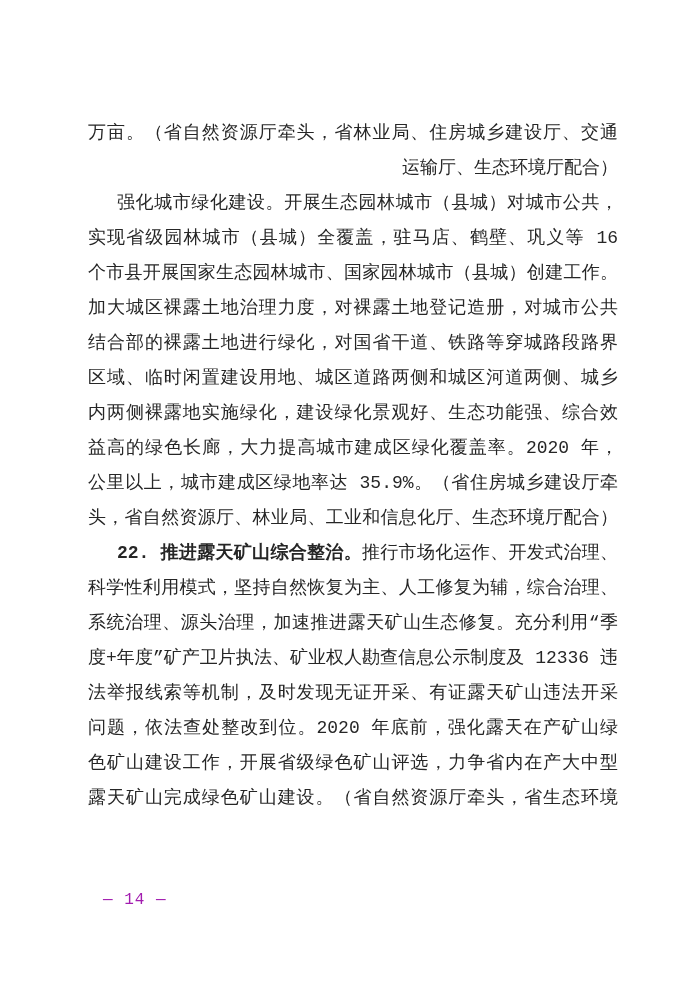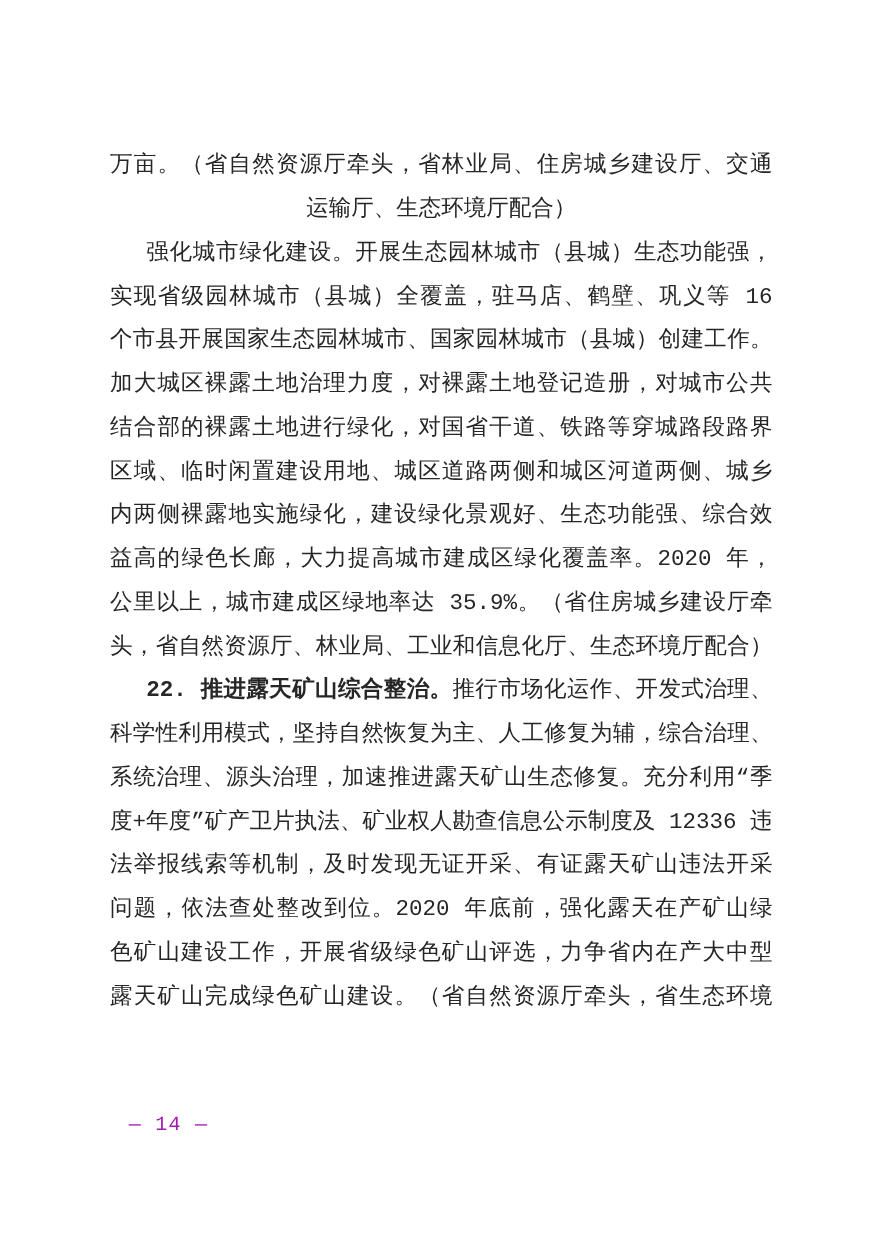--- a/index.html
+++ b/index.html
@@ -17,21 +17,21 @@
     left: 88px;
     top: 116px;
     width: 530px;
   }
   .line {
     height: 35px;
     line-height: 35px;
     font-size: 18px;
     white-space: normal;
     overflow: hidden;
-    text-align: center;
+    text-align: right;
   }
   .j {
     text-align: justify;
     text-align-last: justify;
     text-justify: inter-ideograph;
   }
   .indent { padding-left: 29px; }
   .bold { font-weight: 700; }
   .footer {
     position: absolute;
@@ -43,21 +43,21 @@
     color: #a21caf;
   }
 </style>
 </head>
 <body>
 
 <div class="page">
   <div class="content">
     <div class="line j">万亩。（省自然资源厅牵头，省林业局、住房城乡建设厅、交通</div>
     <div class="line">运输厅、生态环境厅配合）</div>
-    <div class="line j indent">强化城市绿化建设。开展生态园林城市（县城）生态功能强，</div>
+    <div class="line j indent">强化城市绿化建设。开展生态园林城市（县城）对城市公共，</div>
     <div class="line j">实现省级园林城市（县城）全覆盖，驻马店、鹤壁、巩义等 16</div>
     <div class="line j">个市县开展国家生态园林城市、国家园林城市（县城）创建工作。</div>
     <div class="line j">加大城区裸露土地治理力度，对裸露土地登记造册，对城市公共</div>
     <div class="line j">结合部的裸露土地进行绿化，对国省干道、铁路等穿城路段路界</div>
     <div class="line j">区域、临时闲置建设用地、城区道路两侧和城区河道两侧、城乡</div>
     <div class="line j">内两侧裸露地实施绿化，建设绿化景观好、生态功能强、综合效</div>
     <div class="line j">益高的绿色长廊，大力提高城市建成区绿化覆盖率。2020 年，</div>
     <div class="line j">公里以上，城市建成区绿地率达 35.9%。（省住房城乡建设厅牵</div>
     <div class="line j">头，省自然资源厅、林业局、工业和信息化厅、生态环境厅配合）</div>
     <div class="line j indent">

